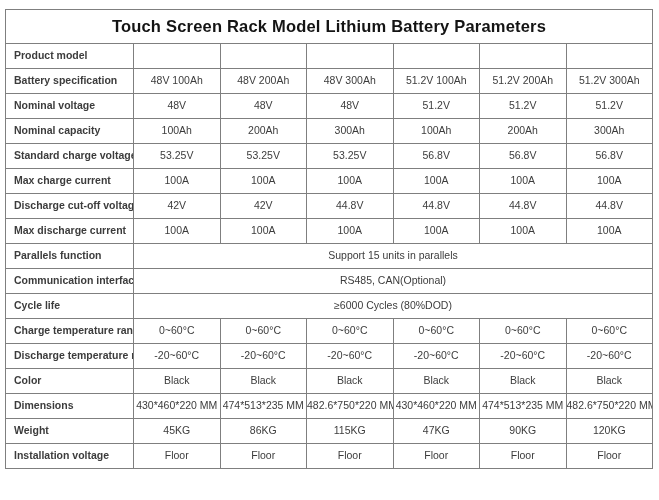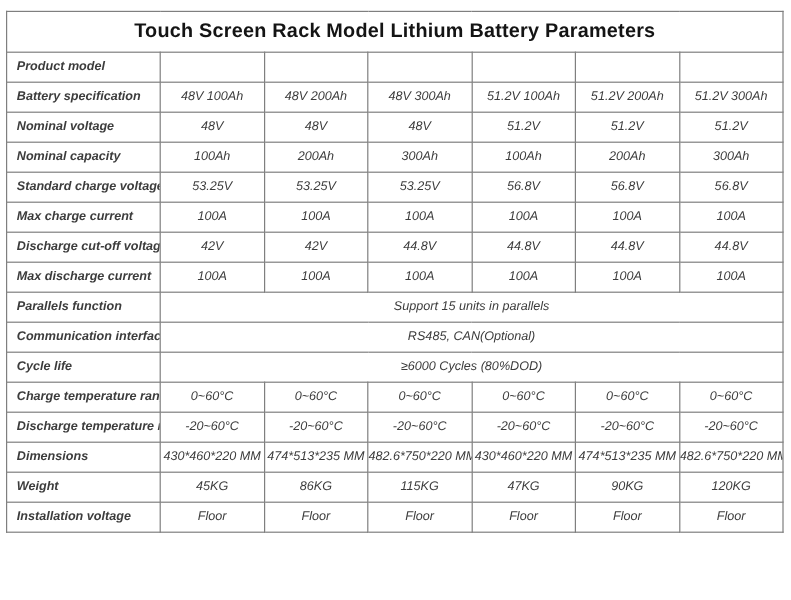--- a/index.html
+++ b/index.html
@@ -36,21 +36,21 @@
   }
   tr.title-row td {
     height: 34px;
     text-align: center;
     vertical-align: middle;
     font-size: 16.5px;
     font-weight: bold;
     color: var(--title-color);
     letter-spacing: 0.2px;
   }
-  tr.data-row { height: 25px; font-style: italic; }
+  tr.data-row { height: 25px; }
   td.label {
     text-align: left;
     padding-left: 8px;
     font-weight: bold;
     vertical-align: middle;
   }
   td.value {
     text-align: center;
     vertical-align: middle;
     font-weight: normal;
@@ -165,20 +165,29 @@
         <tr class="data-row">
           <td class="label">Discharge temperature range</td>
           <td class="value">-20~60°C</td>
           <td class="value">-20~60°C</td>
           <td class="value">-20~60°C</td>
           <td class="value">-20~60°C</td>
           <td class="value">-20~60°C</td>
           <td class="value">-20~60°C</td>
         </tr>
         <tr class="data-row">
+          <td class="label">Color</td>
+          <td class="value">Black</td>
+          <td class="value">Black</td>
+          <td class="value">Black</td>
+          <td class="value">Black</td>
+          <td class="value">Black</td>
+          <td class="value">Black</td>
+        </tr>
+        <tr class="data-row">
           <td class="label">Dimensions</td>
           <td class="value">430*460*220 MM</td>
           <td class="value">474*513*235 MM</td>
           <td class="value">482.6*750*220 MM</td>
           <td class="value">430*460*220 MM</td>
           <td class="value">474*513*235 MM</td>
           <td class="value">482.6*750*220 MM</td>
         </tr>
         <tr class="data-row">
           <td class="label">Weight</td>

